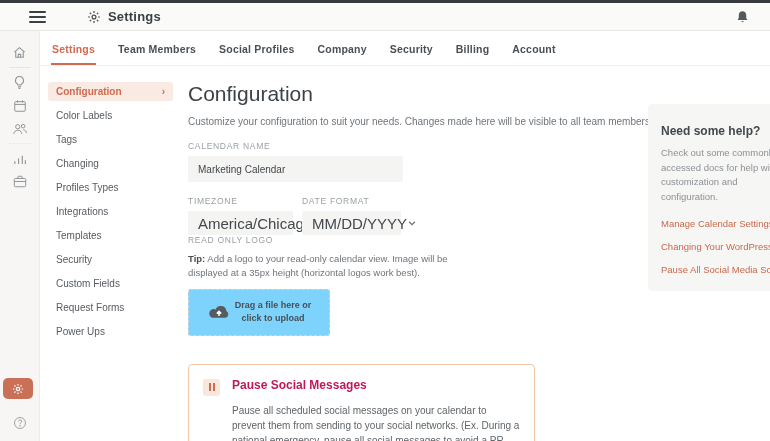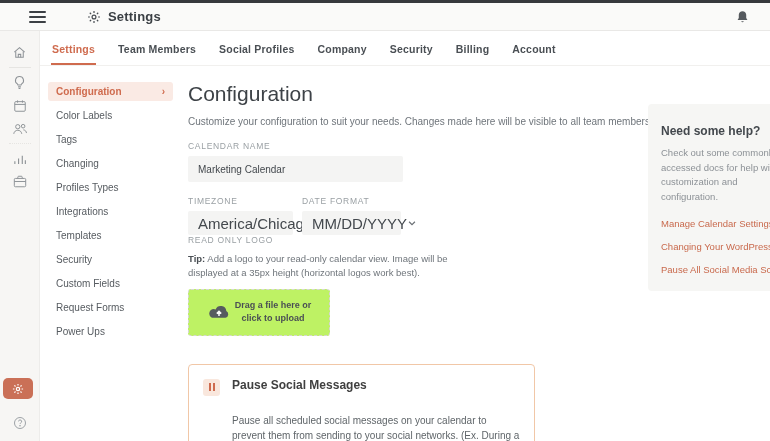--- a/index.html
+++ b/index.html
@@ -74,36 +74,36 @@
   }
   .field.name{width:215px;margin-bottom:14px;}
   .row2{display:flex;gap:9px;}
   .col-tz{width:105px;}
   .col-df{width:99px;}
   .field.small{height:24px;font-size:15px;width:100%;}
   .field .trail{margin-left:auto;display:flex;color:#6b7075;cursor:pointer;}
   .tip{font-size:9.5px;color:#6f757b;width:272px;line-height:1.45;margin:7px 0 9px;}
   .tip b{color:#4a4f54;}
   .dropzone{
-    width:140px;height:45px;border:1px dashed #d7d6d3;border-radius:3px;background:#bef264;
+    width:140px;height:45px;border:1px dashed #d7d6d3;border-radius:3px;background:#7dd3fc;
     display:flex;align-items:center;justify-content:center;gap:4px;cursor:pointer;
   }
   .dz-text{font-size:9px;font-weight:700;color:#4a4f54;text-align:center;line-height:1.5;}
   
   .pause-box{
     margin-top:28px;width:347px;box-sizing:border-box;
     border:1px solid var(--pause_border,#f1c7a7);border-radius:4px;
     padding:13px 14px;display:flex;gap:12px;
   }
   .pause-ico{
     width:17px;height:17px;border-radius:3px;background:#f9e7dd;flex:none;
     display:flex;align-items:center;justify-content:center;gap:2px;margin-top:1px;
   }
   .pause-ico i{display:block;width:2px;height:8px;background:var(--accent,#cf6b4e);}
-  .pause-title{font-size:12px;font-weight:700;color:#404040;margin-bottom:21px;}
+  .pause-title{font-size:12px;font-weight:700;color:#be185d;margin-bottom:11px;}
   .pause-body{font-size:10px;color:#5f6569;line-height:1.5;margin-bottom:9px;}
   
   .help-box{
     margin-left:48px;width:158px;box-sizing:border-box;flex:none;align-self:flex-start;
     background:#f6f6f4;border-radius:4px;padding:20px 13px 16px;margin-top:22px;
   }
   .help-title{font-size:12px;font-weight:700;color:#43484d;margin-bottom:8px;}
   .help-body{font-size:9.5px;color:#8c9196;line-height:1.55;margin-bottom:13px;}
   .help-link{font-size:9.5px;color:var(--link,#c96a4d);margin-bottom:12px;cursor:pointer;white-space:nowrap;}
   .help-link:last-child{margin-bottom:0;}

